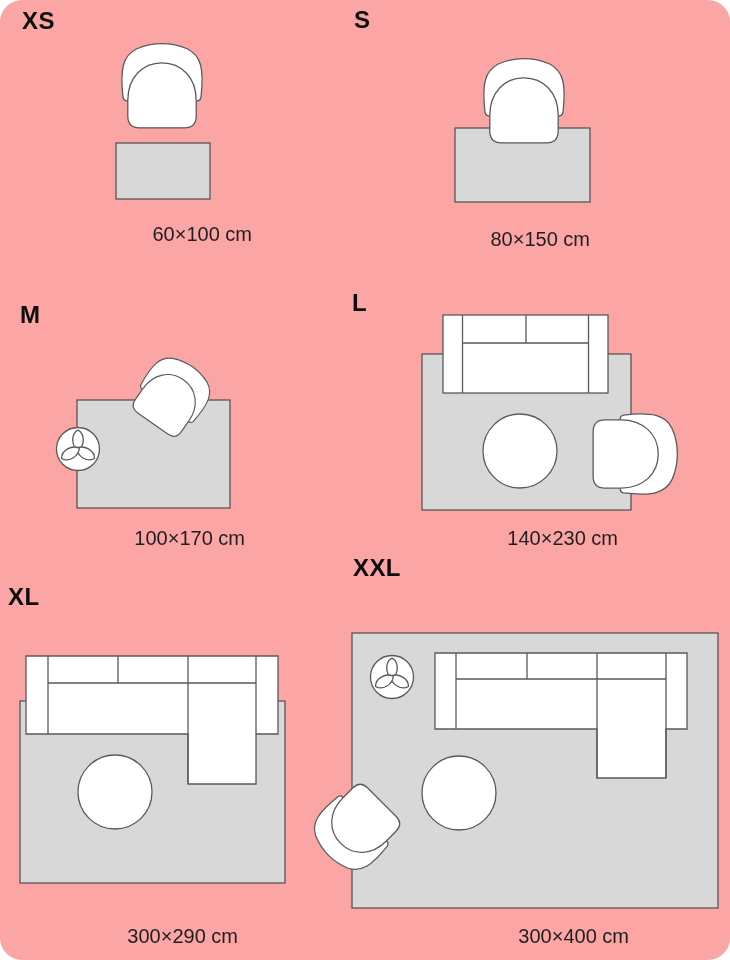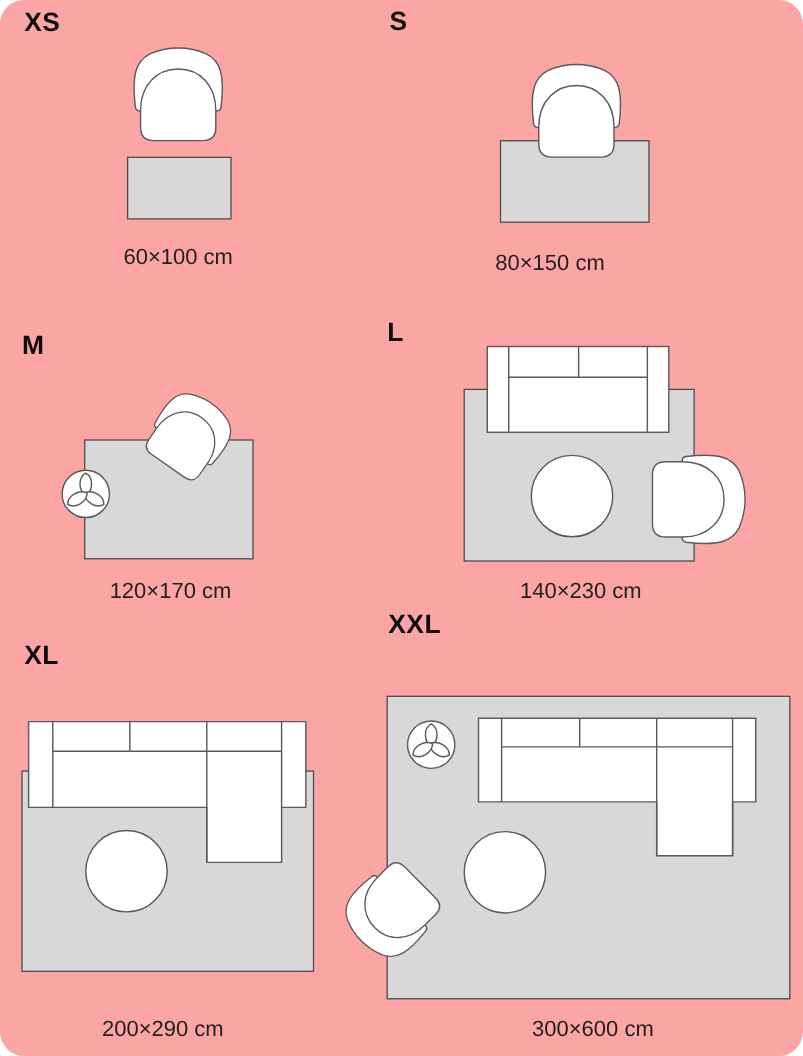--- a/index.html
+++ b/index.html
@@ -11,21 +11,21 @@
     font-size:24px;
     font-weight:700;
     line-height:1.0;
     color:#0d0d0d;
     letter-spacing:.4px;
     white-space:nowrap;
   }
   .dim{
     position:absolute;
     width:180px;
-    text-align:center;
+    text-align:right;
     font-size:20px;
     font-weight:400;
     line-height:1.0;
     color:#1f1f1f;
     white-space:nowrap;
   }
 </style>
 </head>
 <body>
 
@@ -97,31 +97,31 @@
     <div class="dim" style="left:72px;top:224px">60×100 cm</div>
   </div>
 
   <div>
     <div class="label" style="left:354px;top:8px">S</div>
     <div class="dim" style="left:410px;top:229px">80×150 cm</div>
   </div>
 
   <div>
     <div class="label" style="left:20px;top:303px">M</div>
-    <div class="dim" style="left:65px;top:528px">120×170 cm</div>
+    <div class="dim" style="left:65px;top:528px">100×170 cm</div>
   </div>
 
   <div>
     <div class="label" style="left:352px;top:291px">L</div>
     <div class="dim" style="left:438px;top:528px">140×230 cm</div>
   </div>
 
   <div>
-    <div class="label" style="left:22px;top:585px">XL</div>
-    <div class="dim" style="left:58px;top:926px">200×290 cm</div>
+    <div class="label" style="left:8px;top:585px">XL</div>
+    <div class="dim" style="left:58px;top:926px">300×290 cm</div>
   </div>
 
   <div>
     <div class="label" style="left:353px;top:556px">XXL</div>
-    <div class="dim" style="left:449px;top:926px">300×600 cm</div>
+    <div class="dim" style="left:449px;top:926px">300×400 cm</div>
   </div>
 
 </div>
 
 </body></html>

